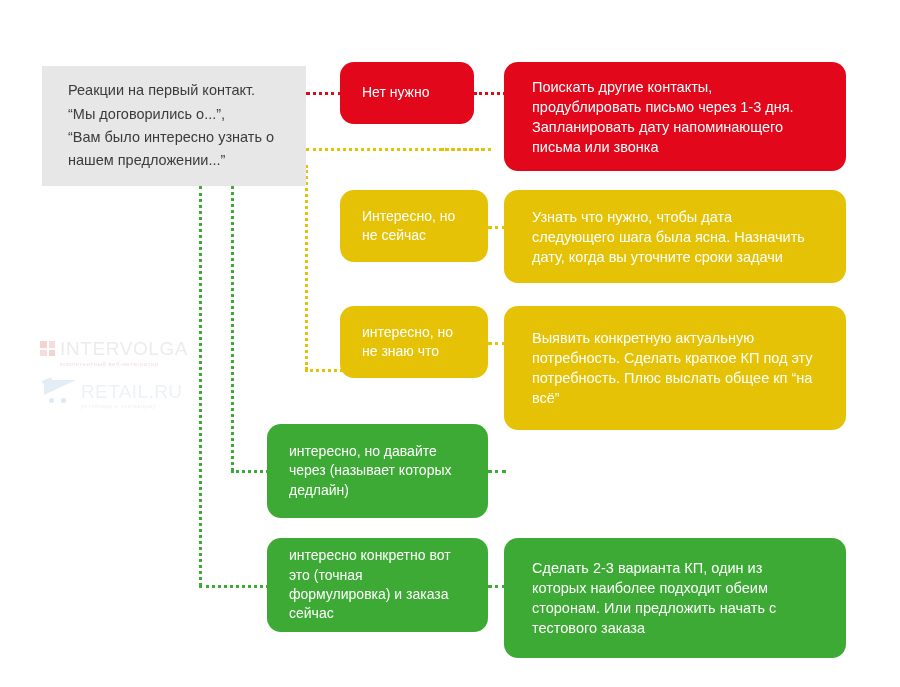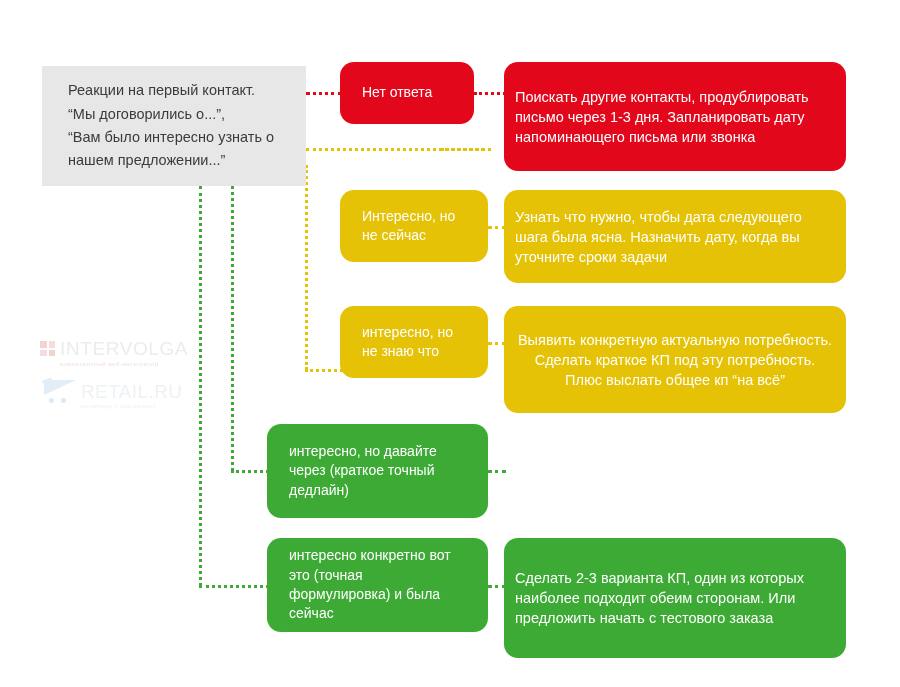--- a/index.html
+++ b/index.html
@@ -58,28 +58,28 @@
   .label-red   { left: 340px; top: 62px;  width: 134px; height: 62px;  background: #e2071a; }
   .label-y1    { left: 340px; top: 190px; width: 148px; height: 72px;  background: #e5c206; }
   .label-y2    { left: 340px; top: 306px; width: 148px; height: 72px;  background: #e5c206; }
   .label-g1    { left: 267px; top: 424px; width: 221px; height: 94px;  background: #3daa35; }
   .label-g2    { left: 267px; top: 538px; width: 221px; height: 94px;  background: #3daa35; }
 
   
   .action-box {
     left: 504px;
     width: 342px;
-    padding: 0 11px;
+    padding: 0 28px;
     color: #ffffff;
     font-size: 14.5px;
     align-items: center;
   }
   .action-red { top: 62px;  height: 109px; background: #e2071a; }
   .action-y1  { top: 190px; height: 93px;  background: #e5c206; }
-  .action-y2  { top: 306px; height: 107px; background: #e5c206; text-align: center; }
+  .action-y2  { top: 306px; height: 124px; background: #e5c206; }
   .action-g1  { top: 424px; height: 94px;  background: #3daa35; }
   .action-g2  { top: 538px; height: 120px;  background: #3daa35; }
 
   
   .conn {
     position: absolute;
   }
   .h-dot {
     height: 0;
     border-top-width: 3px;
@@ -210,35 +210,35 @@
   <div class="conn h-dot c-green" style="left:488px; top:470px; width:18px;"></div>
   <div class="conn h-dot c-green" style="left:488px; top:585px; width:18px;"></div>
 
   <div class="node node-root">
     <span class="txt">Реакции на первый контакт.
 “Мы договорились о...”,
 “Вам было интересно узнать о нашем предложении...”</span>
   </div>
 
   <div class="node label-box label-red">
-    <span class="txt">Нет ответа</span>
+    <span class="txt">Нет нужно</span>
   </div>
   <div class="node label-box label-y1">
     <span class="txt">Интересно, но
 не сейчас</span>
   </div>
   <div class="node label-box label-y2">
     <span class="txt">интересно, но
 не знаю что</span>
   </div>
   <div class="node label-box label-g1">
-    <span class="txt">интересно, но давайте через (краткое точный дедлайн)</span>
+    <span class="txt">интересно, но давайте через (называет которых дедлайн)</span>
   </div>
   <div class="node label-box label-g2">
-    <span class="txt">интересно конкретно вот это (точная формулировка) и была сейчас</span>
+    <span class="txt">интересно конкретно вот это (точная формулировка) и заказа сейчас</span>
   </div>
 
   <div class="node action-box action-red">
     <span class="txt">Поискать другие контакты, продублировать письмо через 1-3 дня. Запланировать дату напоминающего письма или звонка</span>
   </div>
   <div class="node action-box action-y1">
     <span class="txt">Узнать что нужно, чтобы дата следующего шага была ясна. Назначить дату, когда вы уточните сроки задачи</span>
   </div>
   <div class="node action-box action-y2">
     <span class="txt">Выявить конкретную актуальную потребность. Сделать краткое КП под эту потребность. Плюс выслать общее кп “на всё”</span>

